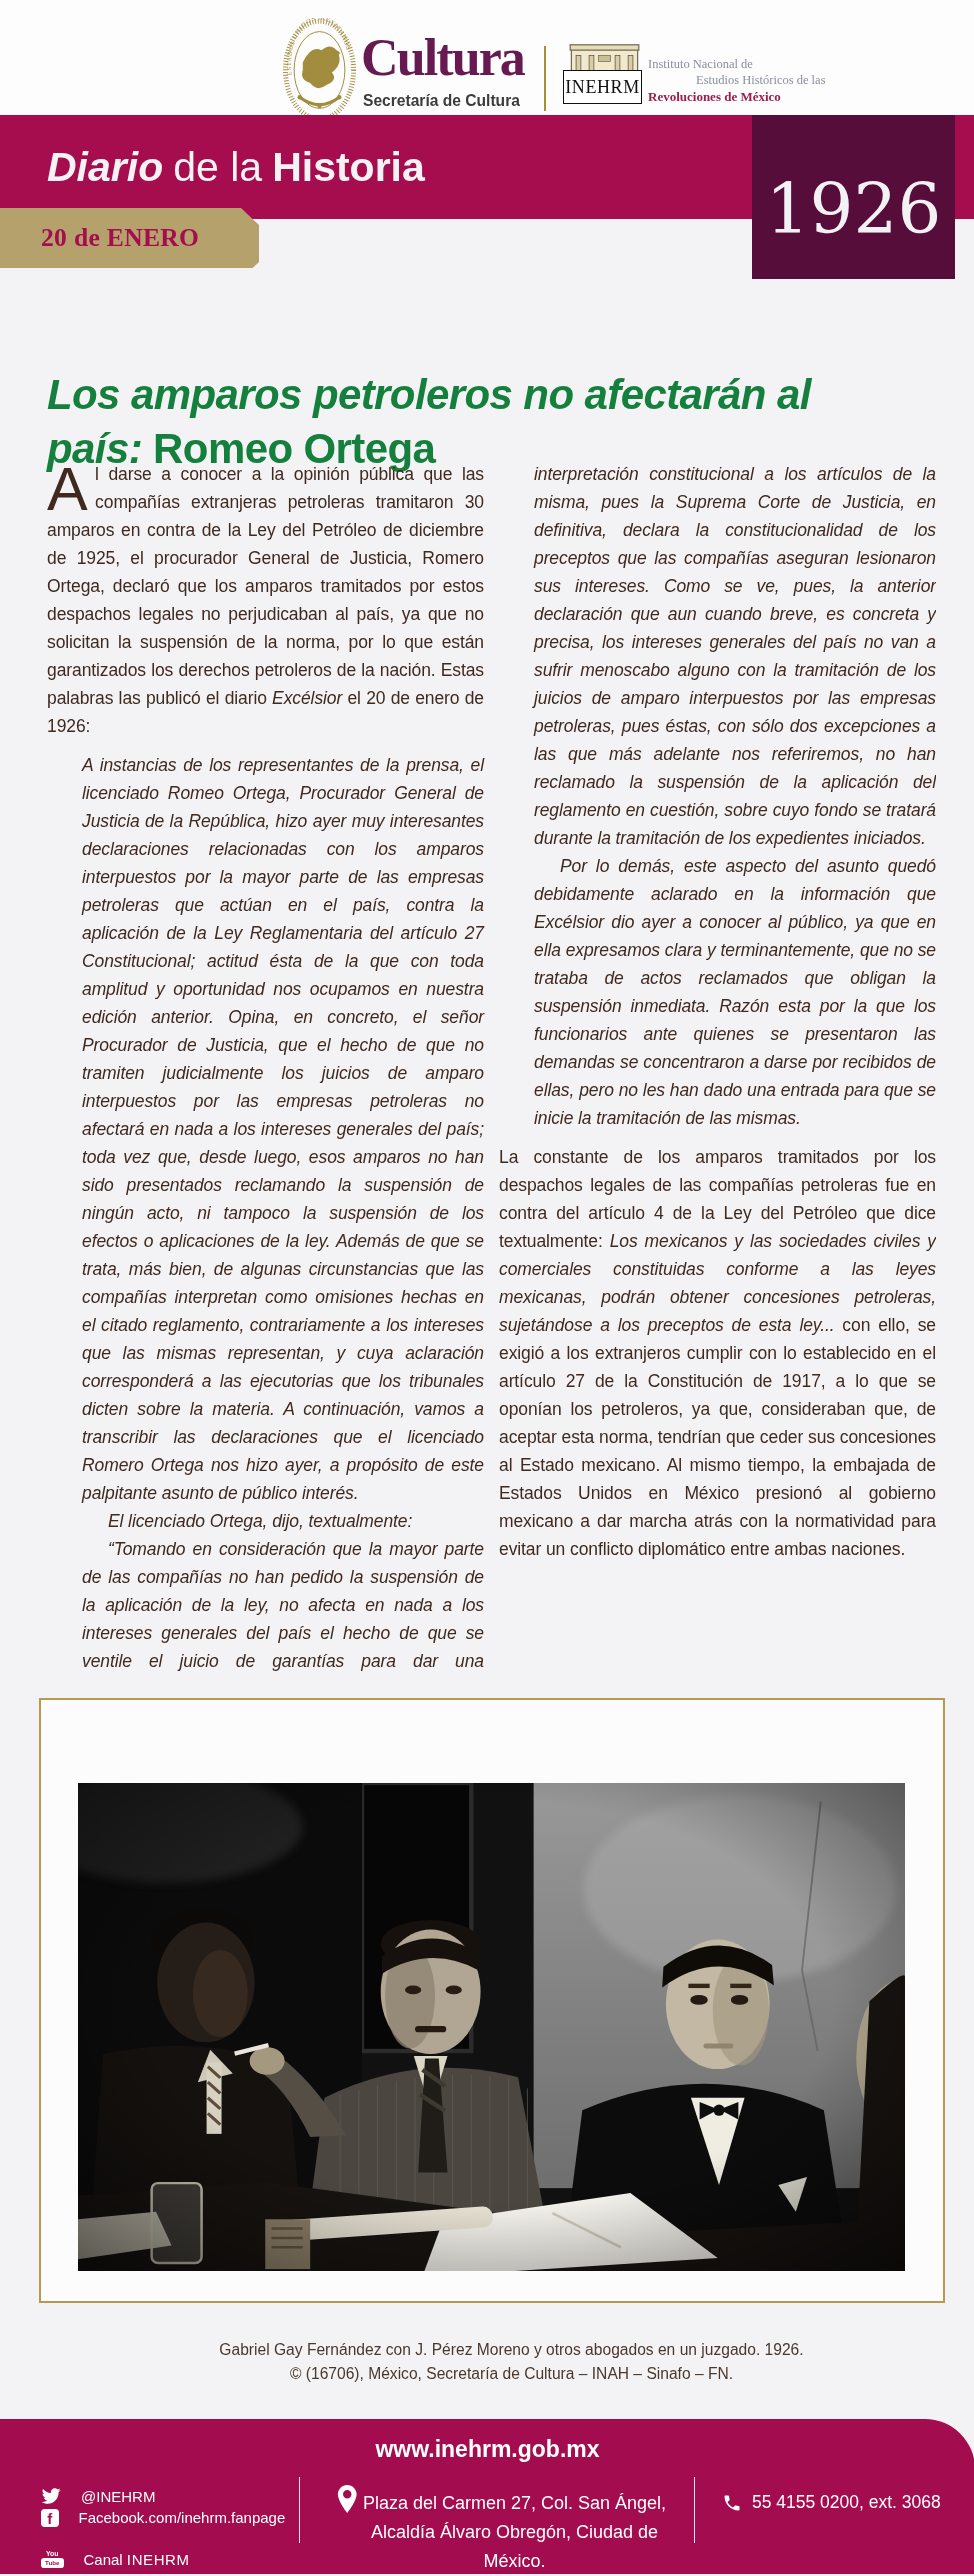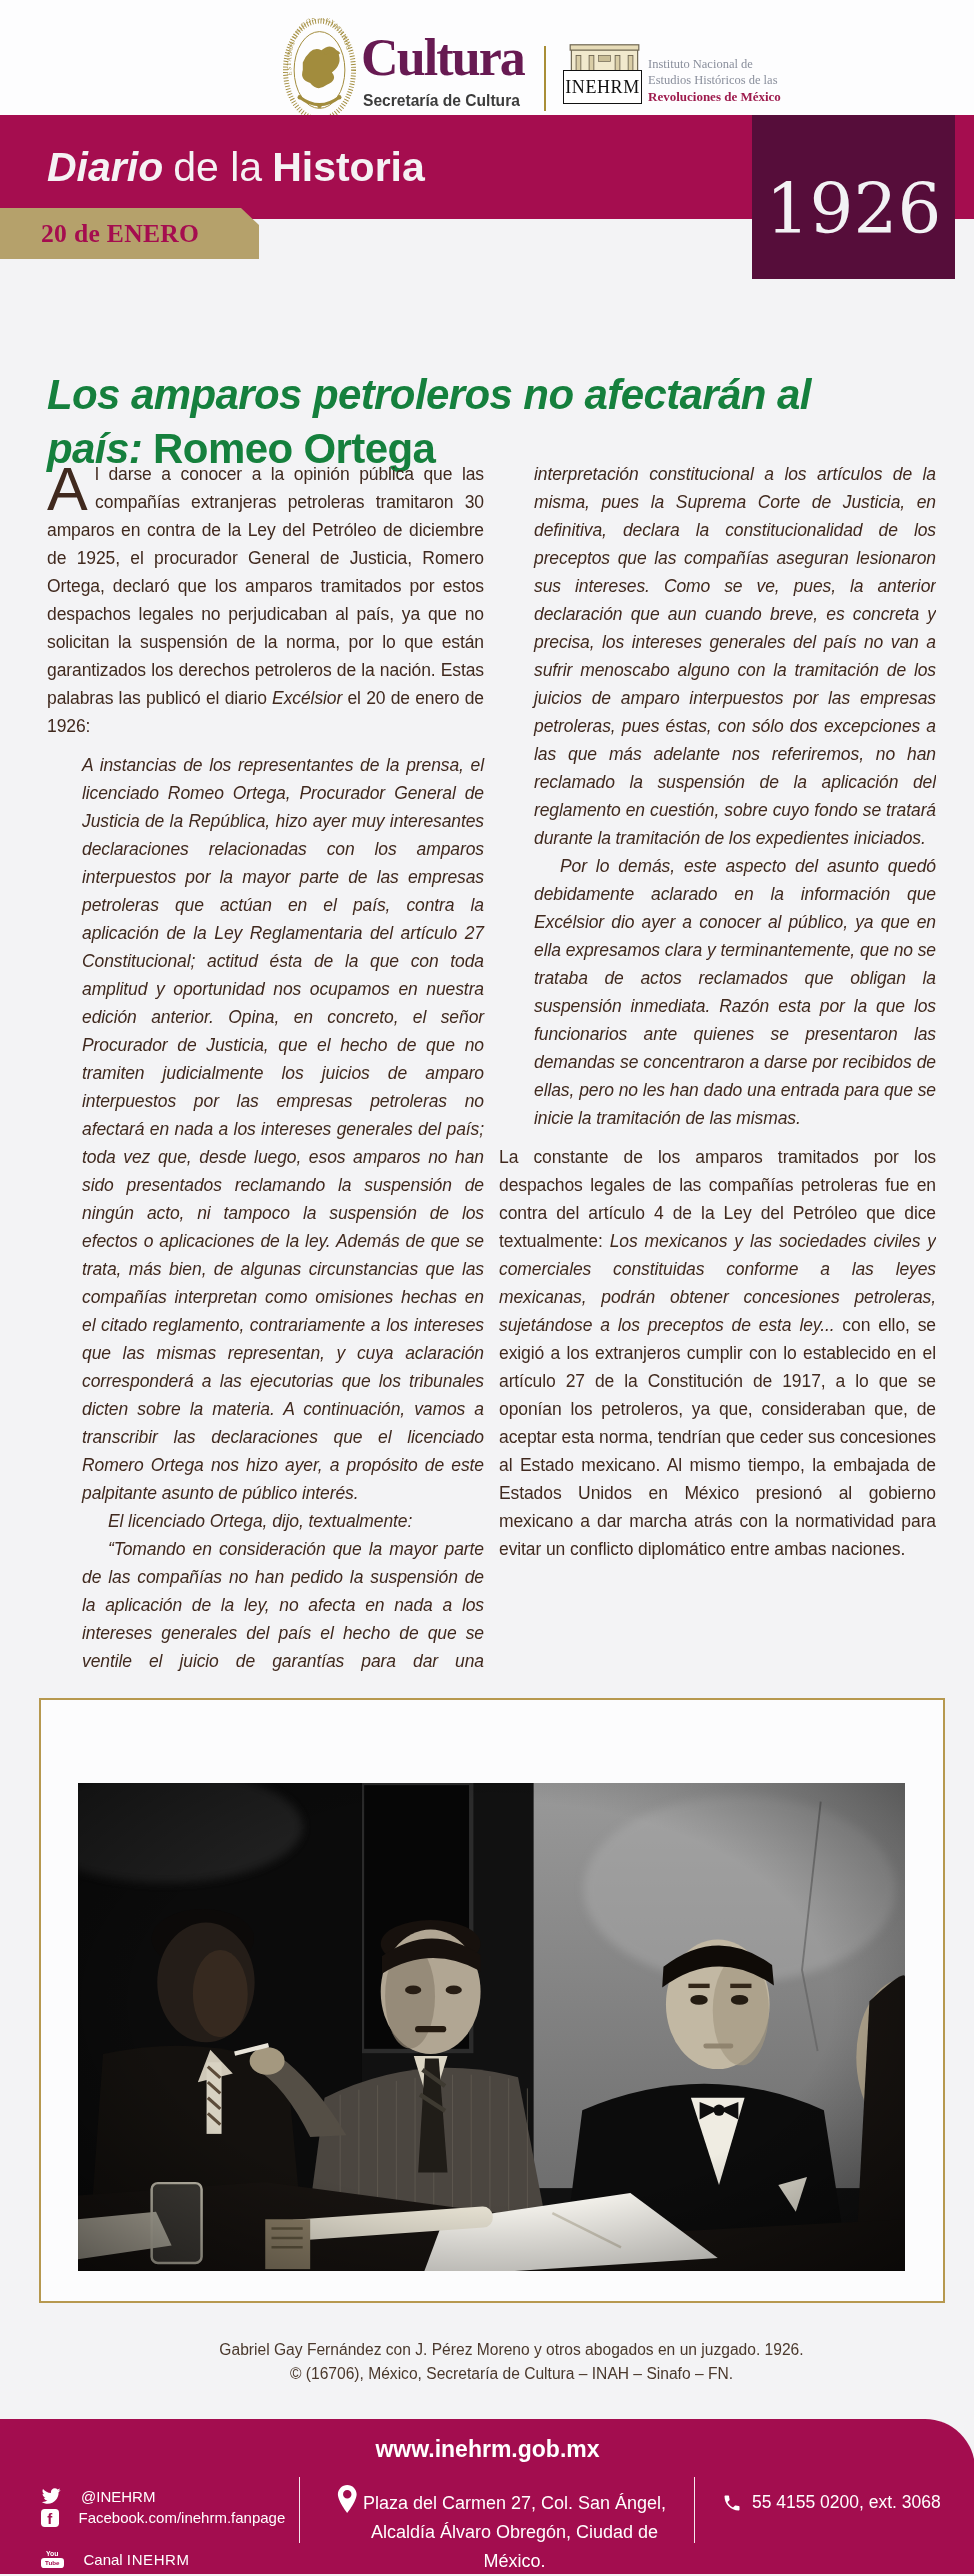--- a/index.html
+++ b/index.html
@@ -10,33 +10,33 @@
   #seal{position:absolute;left:282px;top:17.5px;width:75px;height:104px;}
   #cultura-word{position:absolute;left:361px;top:32px;font-family:"Liberation Serif",serif;
         font-weight:bold;font-size:52px;line-height:52px;color:#671a52;letter-spacing:-1.9px;}
   #cultura-tag{position:absolute;left:363px;top:92px;font-weight:bold;font-size:15.6px;color:#3c3c3c;}
   #logo-divider{position:absolute;left:544px;top:46px;width:1.9px;height:65px;background:#a98e36;}
   #inehrm-building{position:absolute;left:569px;top:41px;width:71px;height:49px;}
   #inehrm-box{position:absolute;left:563px;top:70px;width:77px;height:32px;background:#fff;
         border:1.9px solid #111;display:flex;align-items:center;justify-content:center;
         font-family:"Liberation Serif",serif;font-size:18px;letter-spacing:0.6px;color:#111;}
   .inehrm-line{position:absolute;left:648px;font-family:"Liberation Serif",serif;font-size:12.5px;color:#8a8f9c;}
-  #inehrm-l1{top:57px;} #inehrm-l2{top:73px;}
+  #inehrm-l1{top:57px;} #inehrm-l2{top:73px;margin-left:48px;}
   #inehrm-l3{top:89px;color:#9e1c4e;font-weight:bold;font-size:13px;}
   
   #crimson-band{position:absolute;left:0;top:115px;width:975px;height:104px;background:#a50d4f;}
   #masthead{position:absolute;left:47px;top:115px;height:104px;display:flex;align-items:center;
         color:#f5f2f4;font-size:41px;white-space:nowrap;}
   #masthead .mh-b{font-weight:bold;font-style:italic;}
   #masthead .mh-l{font-weight:normal;margin:0 10px;}
   #masthead .mh-h{font-weight:bold;}
   #year-box{position:absolute;left:752px;top:115px;width:203px;height:164px;background:#560d3a;
         display:flex;align-items:center;justify-content:center;padding-top:24px;box-sizing:border-box;}
   #year-box span{font-family:"DejaVu Serif","Liberation Serif",serif;font-size:69px;line-height:56px;color:#f2f2f4;}
-  #date-ribbon{position:absolute;left:0;top:208px;width:259px;height:51px;background:#b5a16b;
+  #date-ribbon{position:absolute;left:0;top:208px;width:259px;height:60px;background:#b5a16b;
         clip-path:polygon(0 0,241px 0,259px 17px,259px 54px,241px 71px,0 71px);
         display:flex;align-items:center;}
   #date-ribbon span{margin-left:41px;font-family:"Liberation Serif",serif;font-weight:bold;
         font-size:25.6px;color:#a50d4f;letter-spacing:0.3px;}
   
   #article-title{position:absolute;left:47px;top:340px;width:848px;font-weight:bold;
         font-size:42px;line-height:54px;color:#15803d;letter-spacing:-0.6px;}
   #article-title .t-em{font-style:italic;}
   #columns{position:absolute;left:47px;top:460px;width:889px;height:1243px;
         column-count:2;column-gap:15px;column-fill:auto;overflow:hidden;

